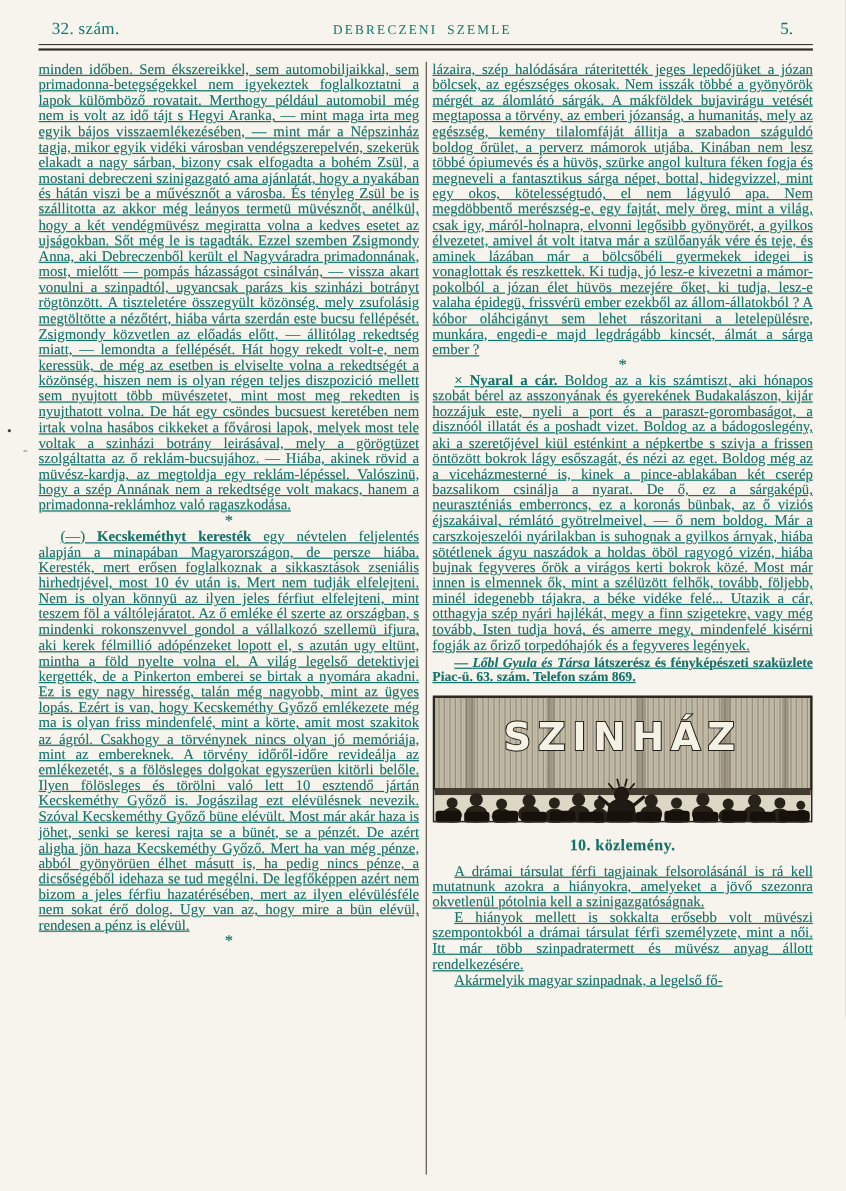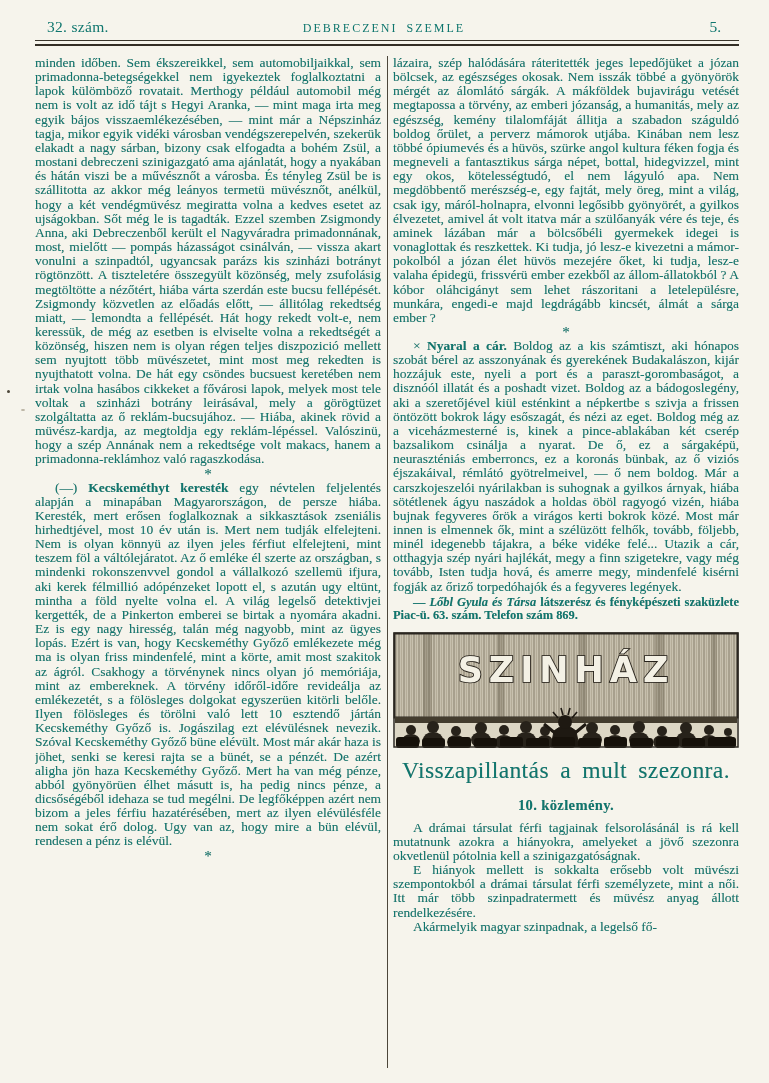--- a/index.html
+++ b/index.html
@@ -31,21 +31,21 @@
   
   .cols{display:flex;align-items:stretch;height:1012px;overflow:hidden;}
   .col{
     width:346px;
     font-size:13.4px;line-height:14.15px;
     text-align:justify;
     overflow:hidden;
     text-shadow:.2px .2px 0 rgba(36,30,20,.28);
   }
   .col-divider{width:1px;background:#4c463a;margin:0 5px 0 6px;}
-  p{margin:0;}
+  p{margin:0;text-decoration:underline;}
   p.indent{text-indent:20px;}
   .star-sep{
     text-align:center;font-size:15px;line-height:13px;
     padding:1px 0 0 0;height:13px;
   }
   b.lead{font-weight:700;}
   .ad-line{
     font-size:12.4px;line-height:13.4px;font-weight:700;
     text-indent:20px;margin-top:2px;
   }
@@ -178,21 +178,20 @@
             <rect x="211" y="105" width="23" height="11" rx="3"></rect>
               <rect x="237" y="106" width="23" height="10" rx="3"></rect>
             <rect x="263" y="105" width="23" height="11" rx="3"></rect>
               <rect x="289" y="106" width="23" height="10" rx="3"></rect>
             <rect x="315" y="105" width="28" height="11" rx="3"></rect>
           </g>
           <rect x="1" y="1" width="344" height="114" fill="none" stroke="#2b2720" stroke-width="1.5"></rect>
         </svg>
       </figure>
 
-      <h1 class="section-title">Visszapillantás a mult szezonra.</h1>
       <h2 class="section-subtitle">10. közlemény.</h2>
 
       <p class="indent">A drámai társulat férfi tagjainak felsorolásánál is rá kell mutatnunk azokra a hiányokra, amelyeket a jövő szezonra okvetlenül pótolnia kell a szinigazgatóságnak.</p>
       <p class="indent">E hiányok mellett is sokkalta erősebb volt müvészi szempontokból a drámai társulat férfi személyzete, mint a női. Itt már több szinpadratermett és müvész anyag állott rendelkezésére.</p>
       <p class="indent">Akármelyik magyar szinpadnak, a legelső fő-</p>
     </section>
 
   </main>
 </div>
 

